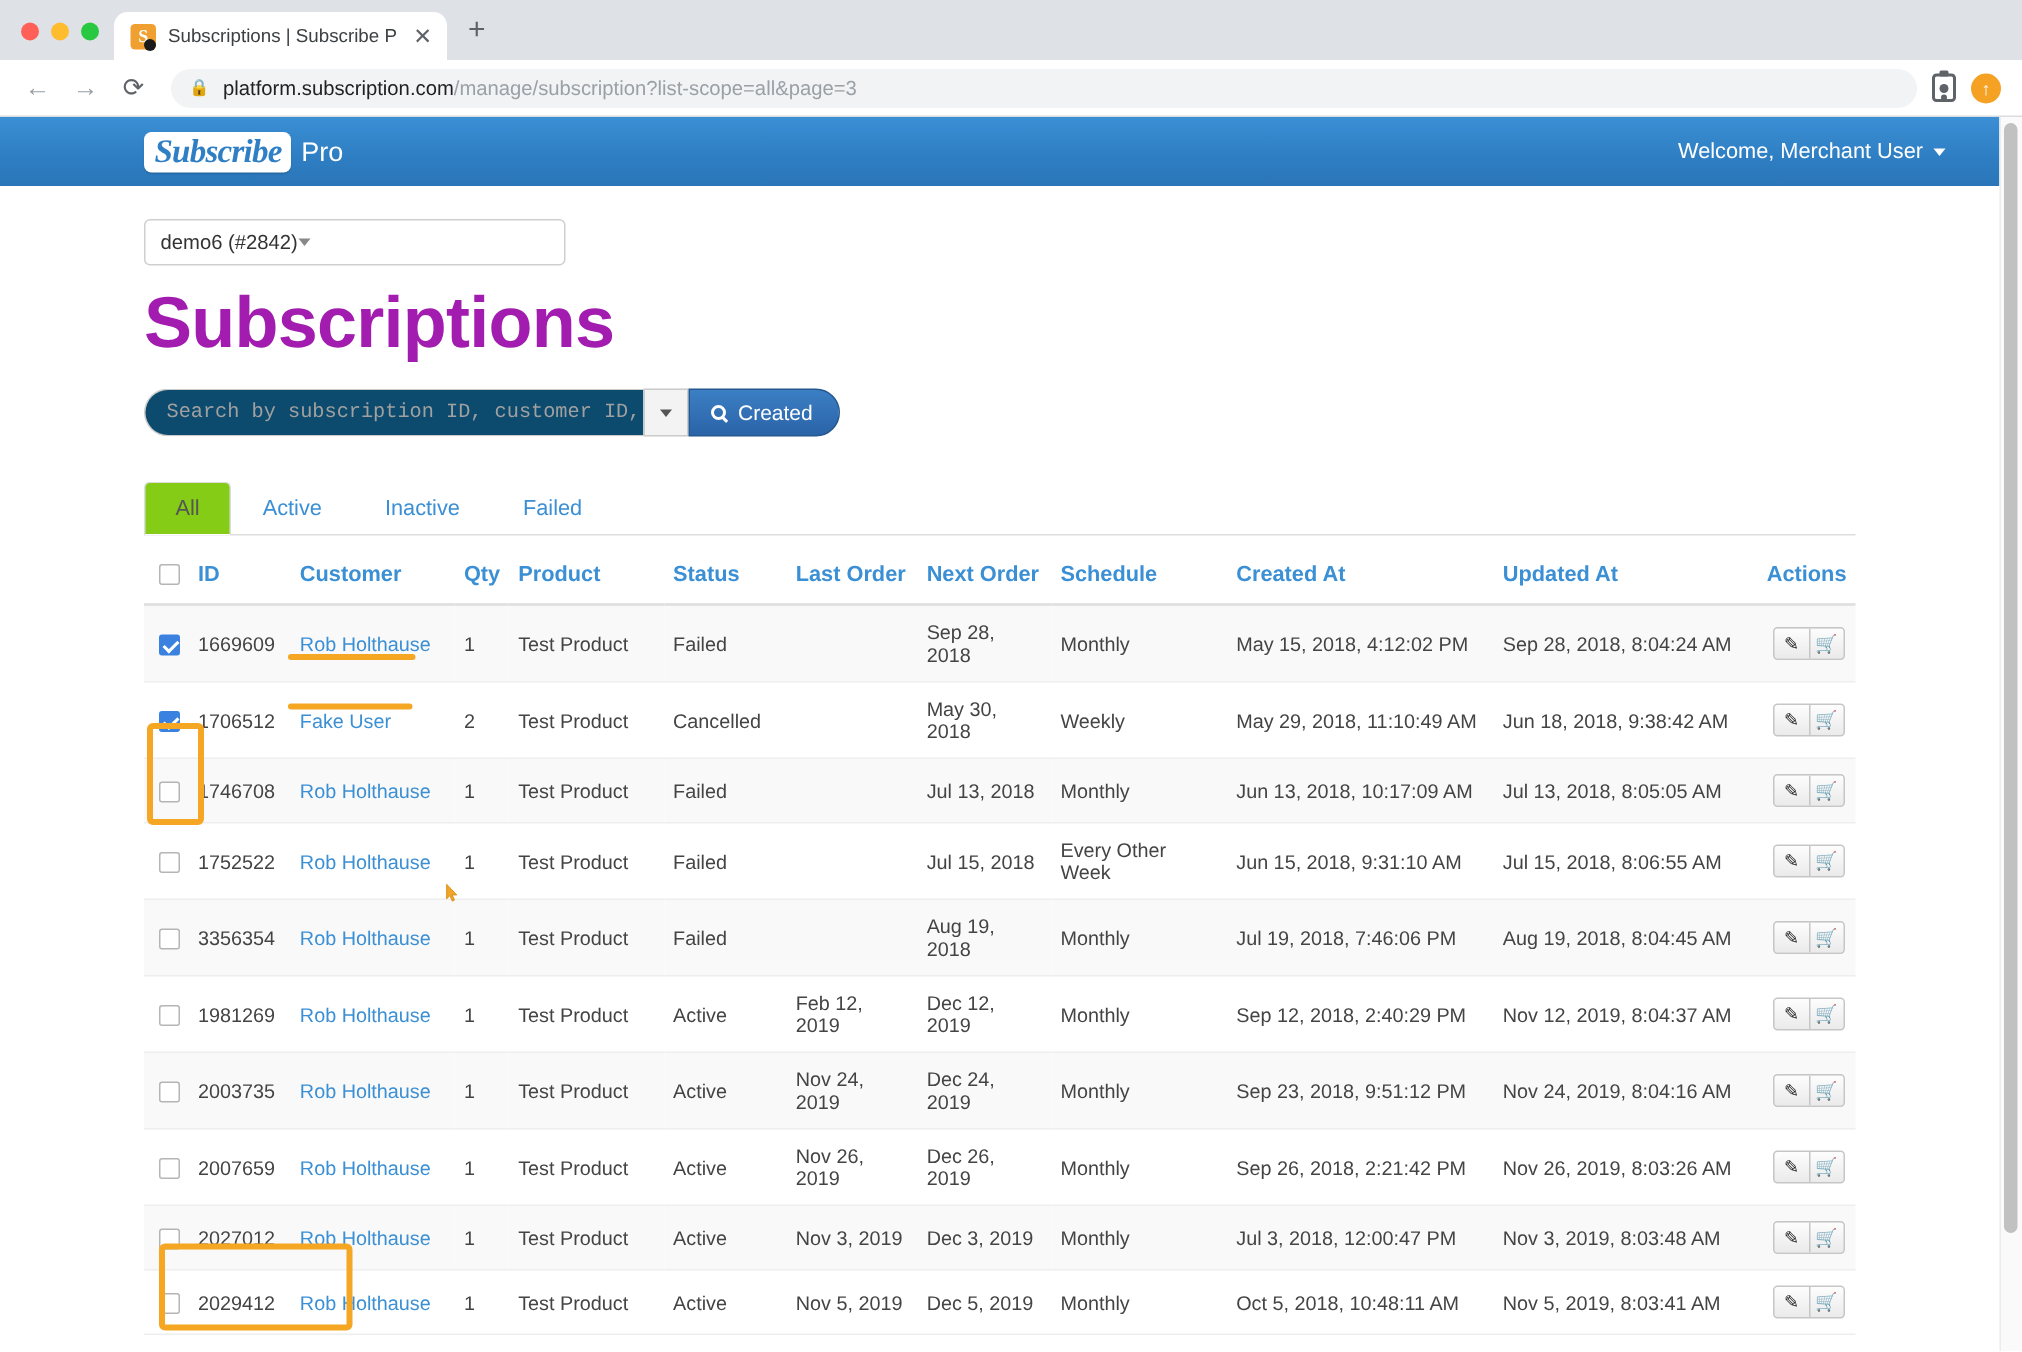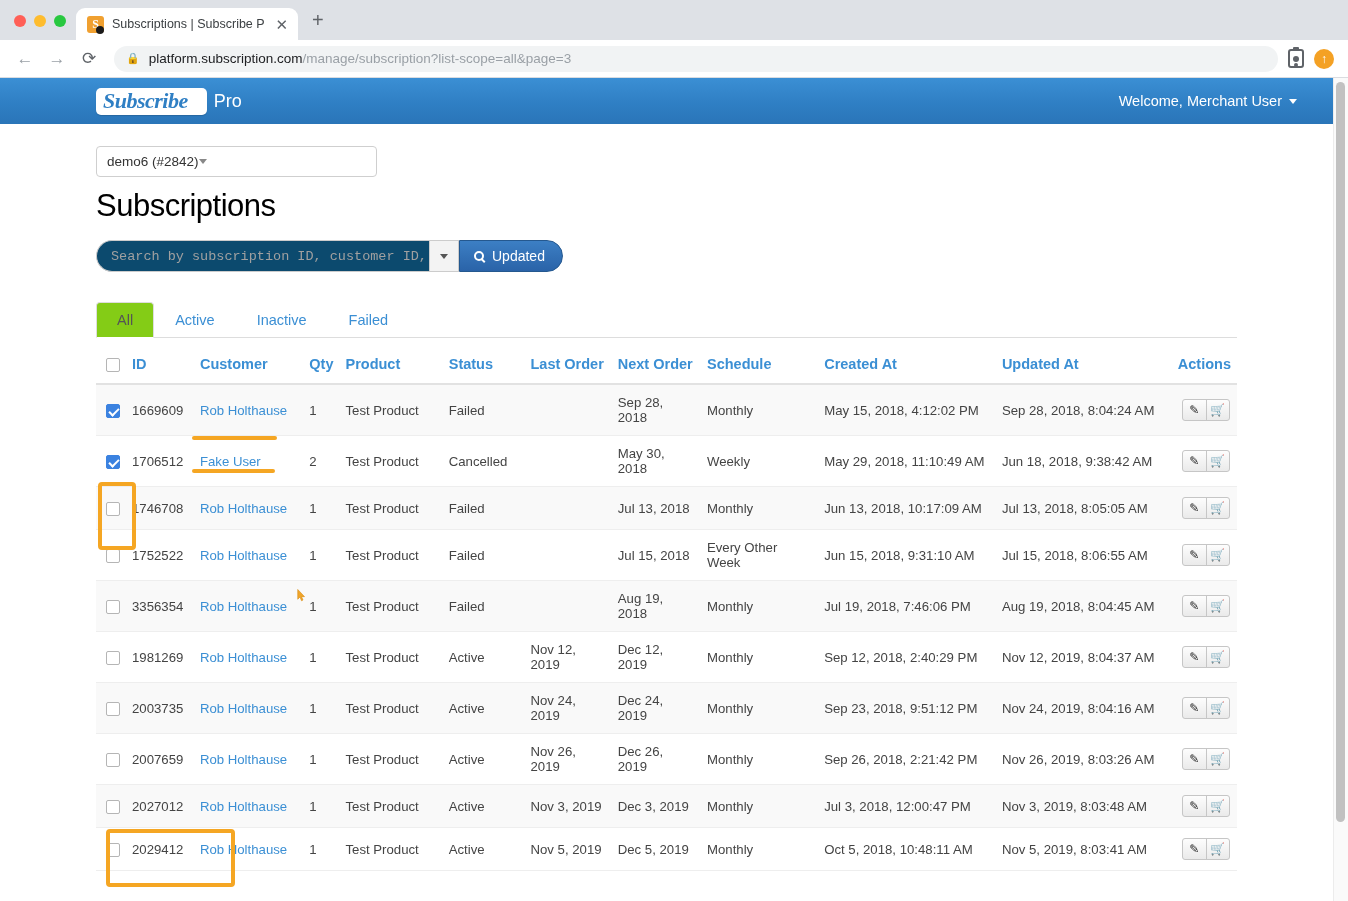--- a/index.html
+++ b/index.html
@@ -86,21 +86,21 @@
     background:#c1c1c1; border-radius:5px;
   }
 
   .navbar {
     height:46px;
     background: linear-gradient(180deg, #3b8fd4 0%, #2f7fc4 55%, #2a75b8 100%);
     display:flex; align-items:center; padding-left:96px;
     width: 1333px;
   }
   .logo {
-    background:#fff; border-radius:5px; padding:2px 19px 3px 7px;
+    background:#fff; border-radius:5px; padding:2px 6px 3px 7px;
     display:flex; align-items:baseline; gap:0px;
     box-shadow:0 1px 1px rgba(0,0,0,.15);
   }
   .logo .sub {
     font-family:"Liberation Serif", serif;
     font-style: italic; font-weight:bold; font-size:22px;
     color:#2f7fc4; letter-spacing:-0.5px; line-height:1;
   }
   .logo-pro {
     color:#fff; font-size:18px; margin-left:7px; font-weight:normal;
@@ -121,21 +121,21 @@
     width:281px; height:31px; border:1px solid #cfcfcf; border-radius:4px;
     display:flex; align-items:center; padding:0 10px; font-size:13.5px; color:#333;
     background:#fff; 
   }
   .store-select .caret2 {
     width:0;height:0;border-left:4px solid transparent;border-right:4px solid transparent;
     border-top:5px solid #888;
   }
 
   h1.page-title {
-    font-size: 31px; color:#000000; font-weight:normal; margin: 11px 0 0 0;
+    font-size: 48px; color:#a21caf; font-weight:bold; margin: 11px 0 0 0;
     letter-spacing:-0.5px;
   }
 
   .searchrow { display:flex; align-items:center; margin-top:16px; }
   .searchbox {
     width:333px; height:32px; border:1px solid #ccc; border-right:none;
     border-radius:16px 0 0 16px; padding: 0 14px; font-size:13.5px; color:#a0a0a0;
     display:flex; align-items:center; background:#0c4a6e; overflow:hidden; white-space:nowrap;font-family:Liberation Mono, monospace;
   }
   .search-drop {
@@ -277,21 +277,21 @@
 
       <h1 class="page-title">Subscriptions</h1>
 
       <div class="searchrow">
         <div class="searchbox">Search by subscription ID, customer ID, name or e</div>
         <div class="search-drop">
           <span class="caret2"></span>
         </div>
         <div class="search-btn">
           <span class="mag"></span>
-          <span>Updated</span>
+          <span>Created</span>
         </div>
       </div>
 
       <div class="tabs">
         <div class="tab-item active">All</div>
         <div class="tab-item">Active</div>
         <div class="tab-item">Inactive</div>
         <div class="tab-item">Failed</div>
       </div>
 
@@ -401,21 +401,21 @@
                   <span class="ab">🛒</span>
                 </span></td>
             </tr>
             <tr>
               <td class="td-chk"><input type="checkbox" class="chk" style=""></td>
               <td>1981269</td>
               <td class="cust"><a class="link" href="#">Rob Holthause</a></td>
               <td>1</td>
               <td>Test Product</td>
               <td>Active</td>
-              <td>Nov 12, 2019</td>
+              <td>Feb 12, 2019</td>
               <td>Dec 12, 2019</td>
               <td>Monthly</td>
               <td>Sep 12, 2018, 2:40:29 PM</td>
               <td>Nov 12, 2019, 8:04:37 AM</td>
               <td class="actions-cell"><span class="btn-grp">
                   <span class="ab">✎</span>
                   <span class="ab">🛒</span>
                 </span></td>
             </tr>
             <tr>

